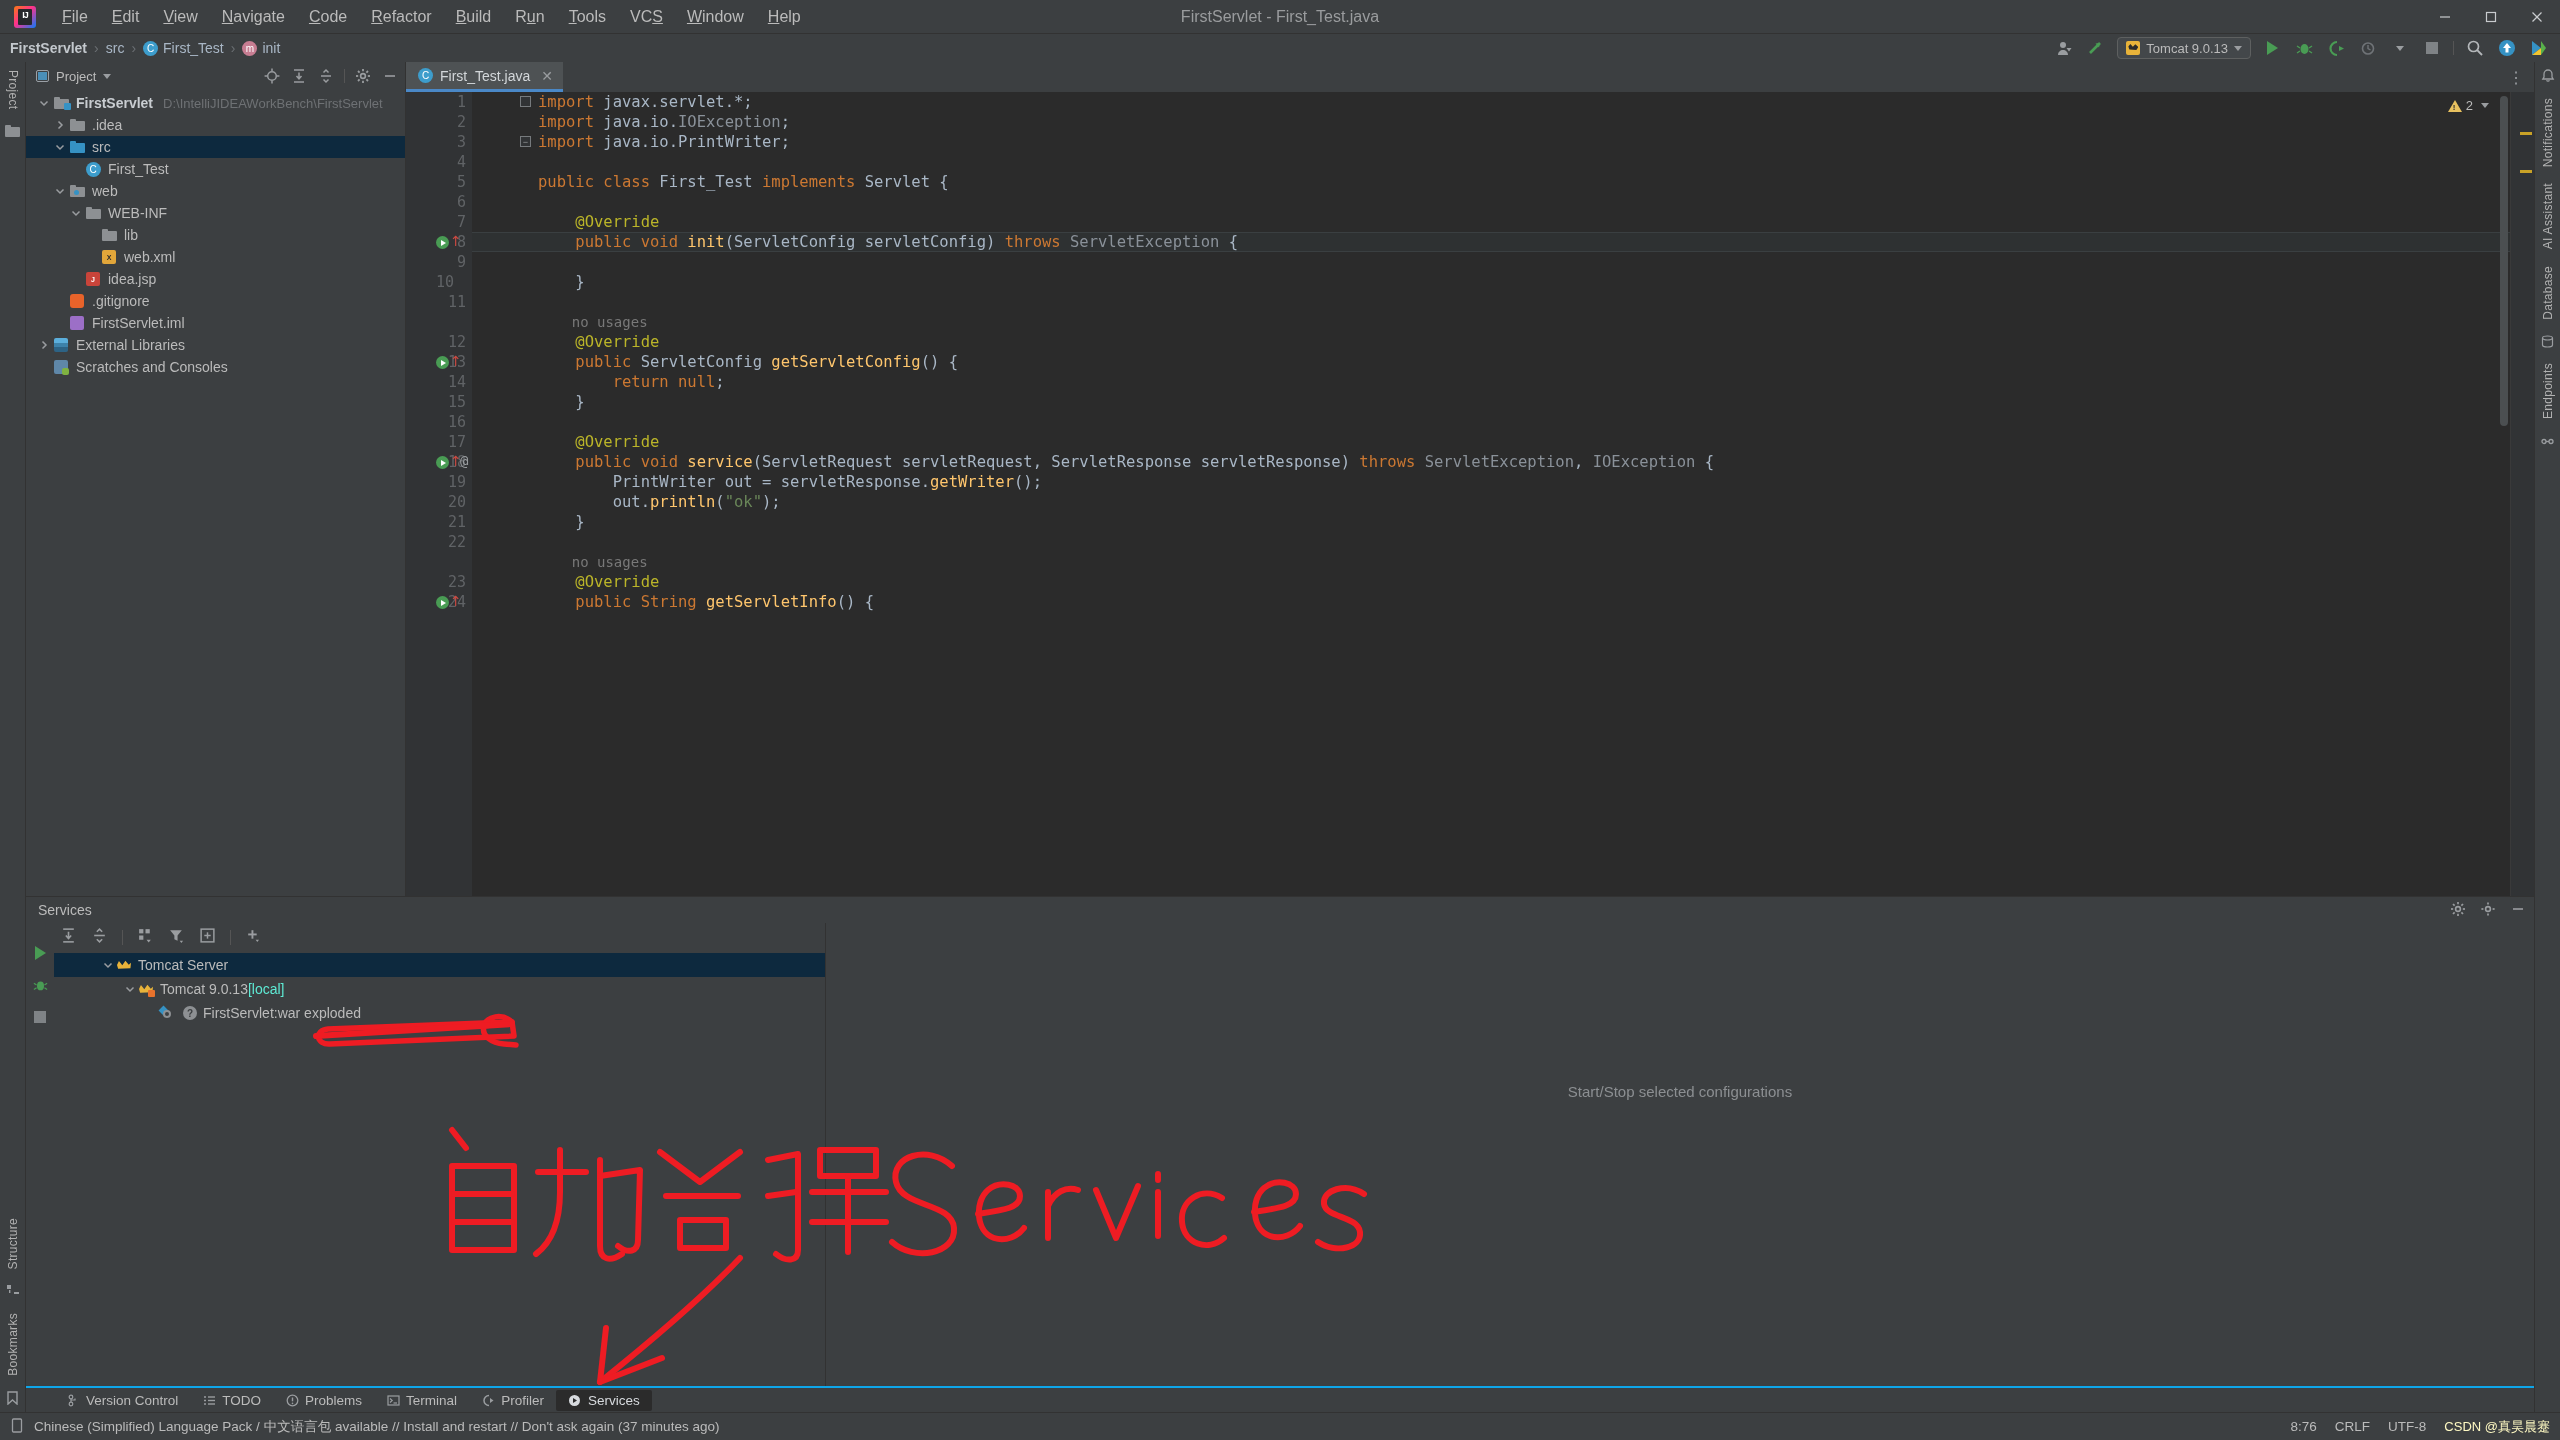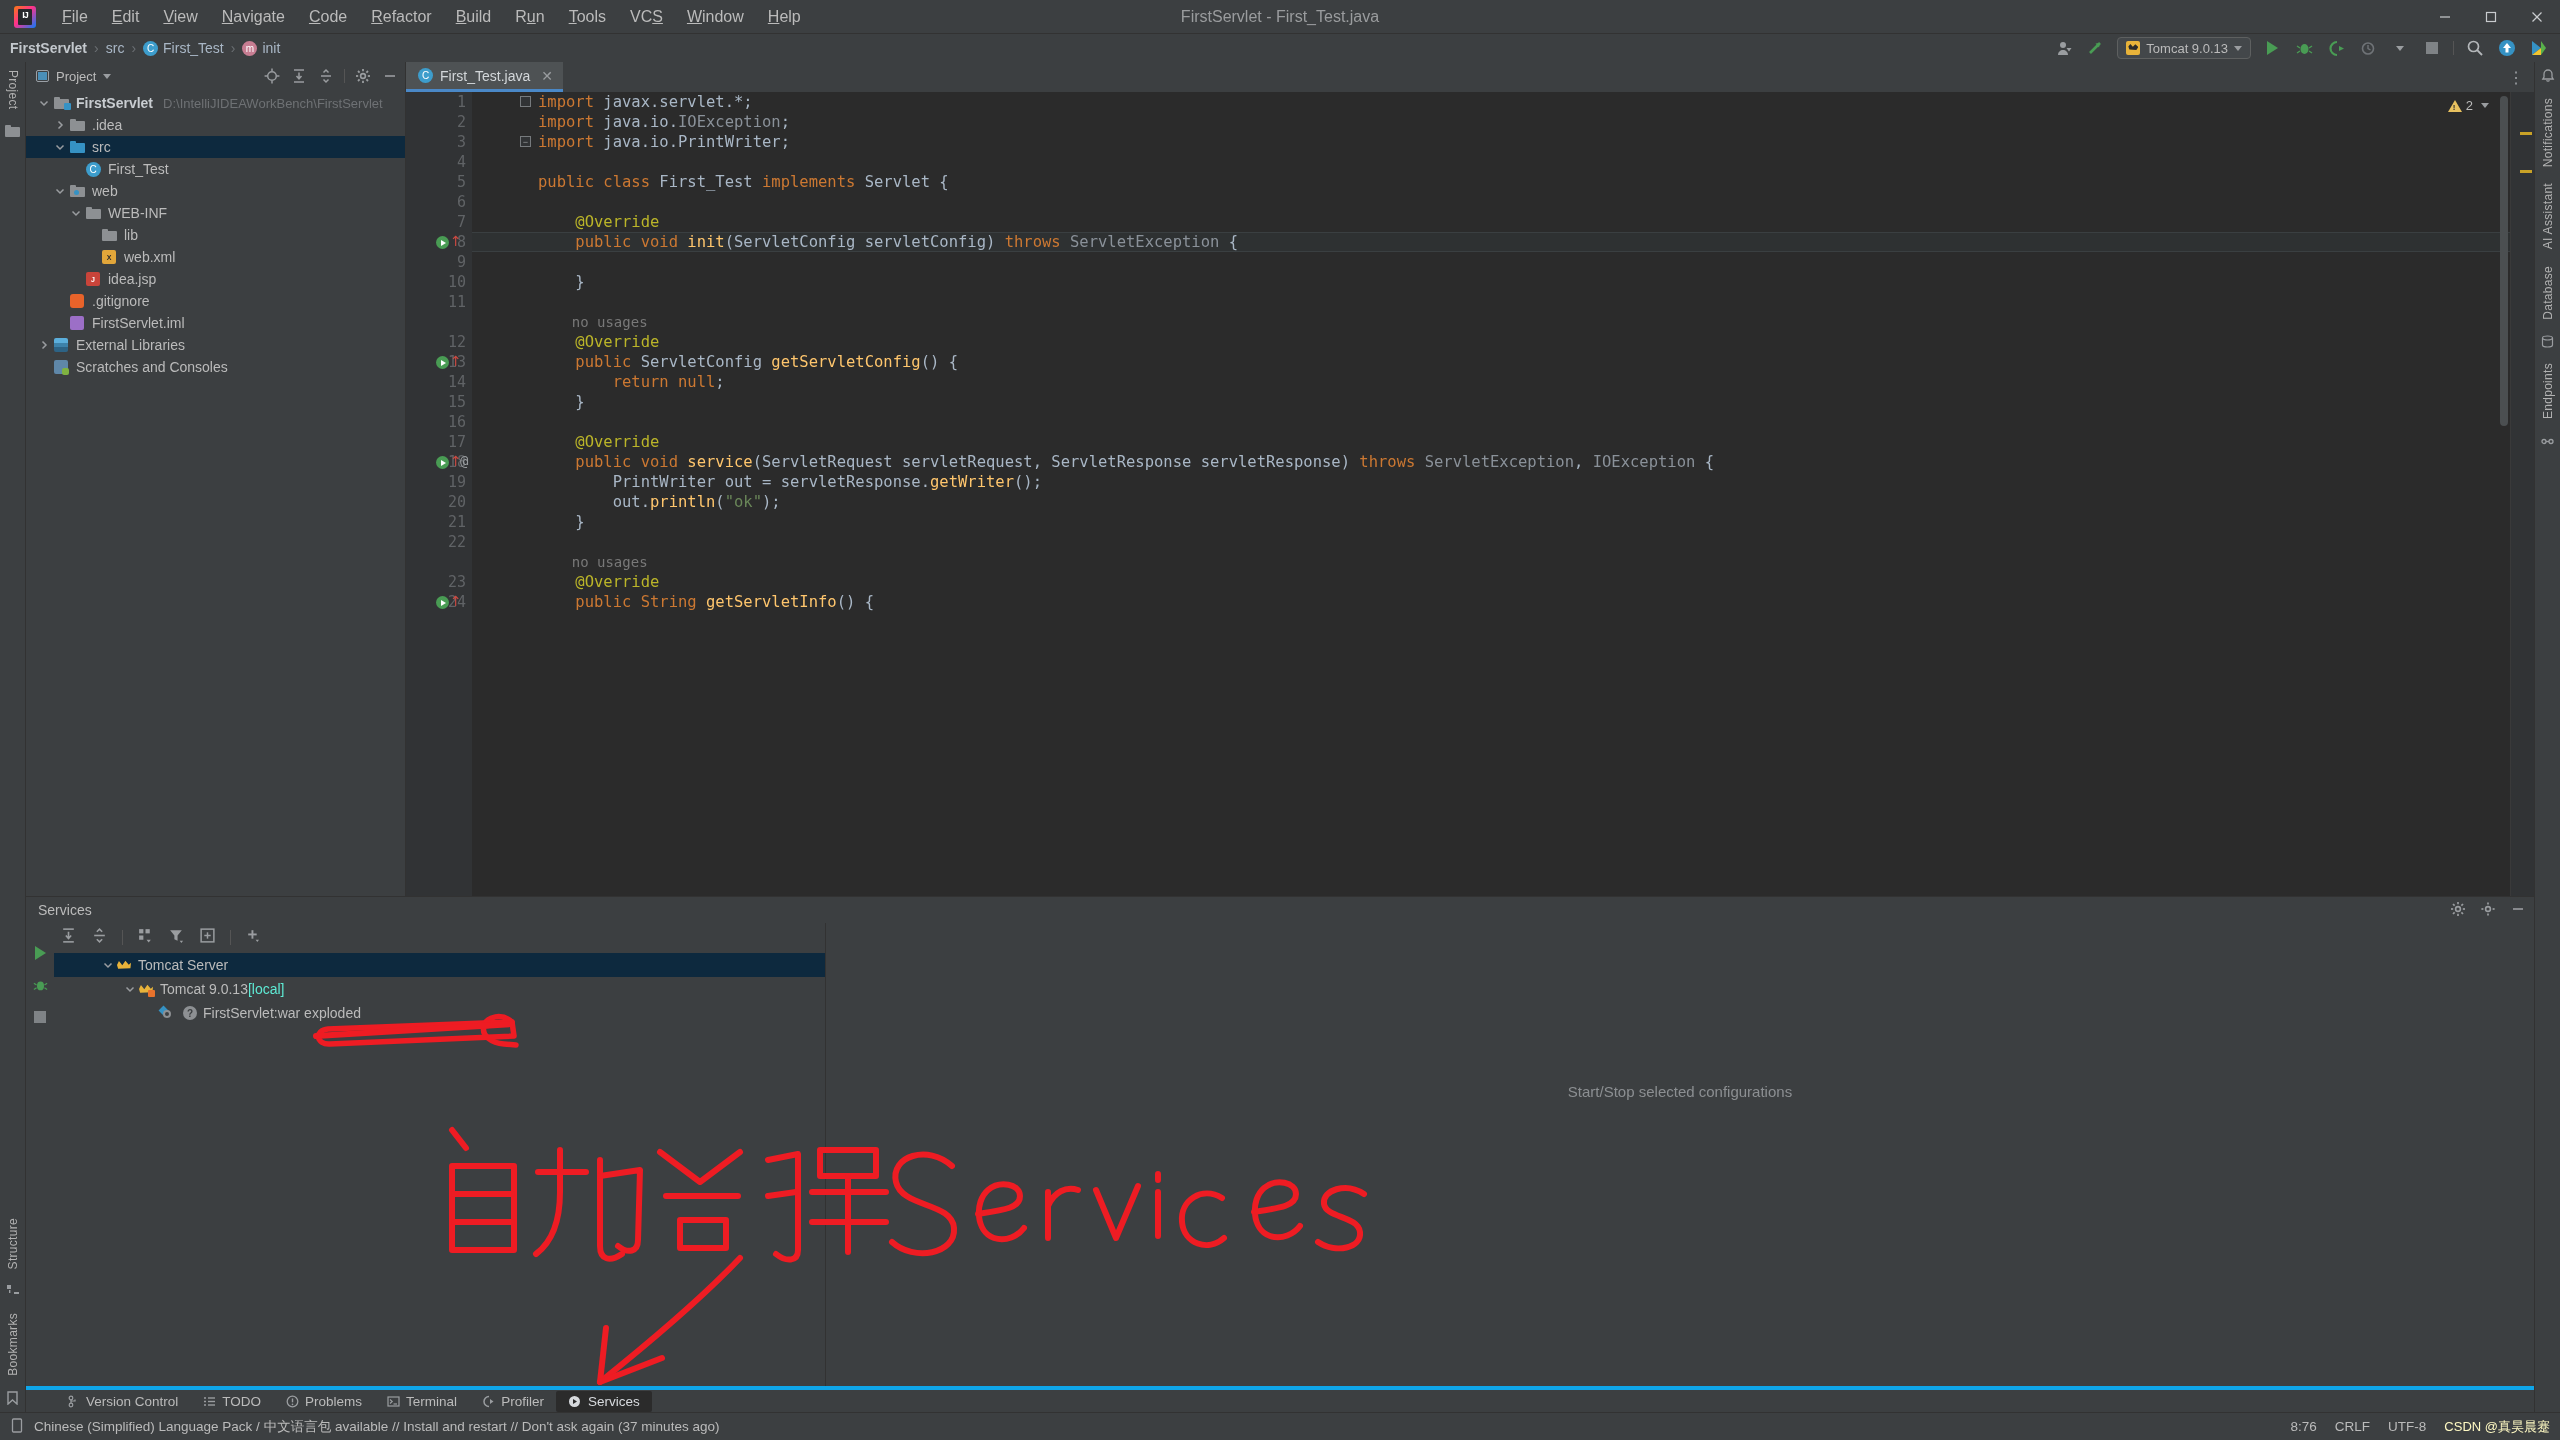--- a/index.html
+++ b/index.html
@@ -185,21 +185,21 @@
     clip-path: polygon(0 55%,14% 12%,38% 58%,60% 8%,84% 52%,100% 30%,96% 92%,8% 96%); }
   .tomcat-ico.warn:after{content:"";position:absolute;right:-1px;bottom:-1px;width:7px;height:7px;background:#e8722c;border-radius:1px;}
   .war-ico { width:18px;height:14px;position:relative;margin-right:5px;flex:0 0 18px;display:flex;align-items:center;}
   .war-ico .d1{width:7px;height:7px;background:#3592c4;transform:rotate(45deg);position:absolute;left:0;top:1px;}
   .war-ico .d2{width:8px;height:8px;border:2px solid #8d9093;border-radius:50%;position:absolute;left:3px;top:4px;background:#3c3f41;}
   .q-ico { width:14px;height:14px;border-radius:50%;background:#8d9093;color:#3c3f41;font-size:10px;font-weight:bold;
      display:flex;align-items:center;justify-content:center;margin-right:6px;flex:0 0 14px; }
 
   
   .tooltabs { height: 26px; flex:0 0 26px; background: #3c3f41; display:flex; align-items:center;
-    padding-left: 28px; gap: 0; border-top:4px solid #0ea5e9; }
+    padding-left: 28px; gap: 0; border-top:2px solid #0ea5e9; }
   .ttab { display:flex; align-items:center; gap:6px; padding: 3px 12px; color:#bbbbbb; font-size:13.5px; border-radius:2px; }
   .ttab.active { background: #2b2b2b; color: #d7dade; }
   .ttab .gi { width:14px;height:14px;display:flex;align-items:center;justify-content:center;color:#9a9da0; }
   .statusbar { height: 28px; flex:0 0 28px; background:#3c3f41; display:flex; align-items:center;
     padding: 0 10px 0 10px; color:#bbbbbb; font-size:13.5px; border-top:1px solid #323232; }
   .statusbar .msg { display:flex; align-items:center; gap:10px; }
   .sb-right { margin-left:auto; display:flex; align-items:center; gap:18px; color:#bbbbbb; }
   .sb-watermark { color:#fef9c3; font-size:13px; }
 
   
@@ -579,21 +579,21 @@
                 <div class="gline" style="position: absolute; top: 20px; left: 0px; right: 0px;">2</div>
                 <div class="gline" style="position: absolute; top: 40px; left: 0px; right: 0px;">3</div>
                 <div class="gline" style="position: absolute; top: 60px; left: 0px; right: 0px;">4</div>
                 <div class="gline" style="position: absolute; top: 80px; left: 0px; right: 0px;">5</div>
                 <div class="gline" style="position: absolute; top: 100px; left: 0px; right: 0px;">6</div>
                 <div class="gline" style="position: absolute; top: 120px; left: 0px; right: 0px;">7</div>
                 <div class="gline" style="position: absolute; top: 140px; left: 0px; right: 0px;">8</div>
                 <span class="run-ico" style="left: 30px; top: 144px;"></span>
                 <span class="ovr-arrow" style="left: 44px; top: 141px;">↑</span>
                 <div class="gline" style="position: absolute; top: 160px; left: 0px; right: 0px;">9</div>
-                <div class="gline" style="position: absolute; top: 180px; left: 0px; right: 0px;">10</div>
+                <div class="gline" style="position: absolute; top: 180px; left: 0px; right: 12px;">10</div>
                 <div class="gline" style="position: absolute; top: 200px; left: 0px; right: 0px;">11</div>
                 <div class="gline" style="position: absolute; top: 220px; left: 0px; right: 0px;"></div>
                 <div class="gline" style="position: absolute; top: 240px; left: 0px; right: 0px;">12</div>
                 <div class="gline" style="position: absolute; top: 260px; left: 0px; right: 0px;">13</div>
                 <span class="run-ico" style="left: 30px; top: 264px;"></span>
                 <span class="ovr-arrow" style="left: 44px; top: 261px;">↑</span>
                 <div class="gline" style="position: absolute; top: 280px; left: 0px; right: 0px;">14</div>
                 <div class="gline" style="position: absolute; top: 300px; left: 0px; right: 0px;">15</div>
                 <div class="gline" style="position: absolute; top: 320px; left: 0px; right: 0px;">16</div>
                 <div class="gline" style="position: absolute; top: 340px; left: 0px; right: 0px;">17</div>

